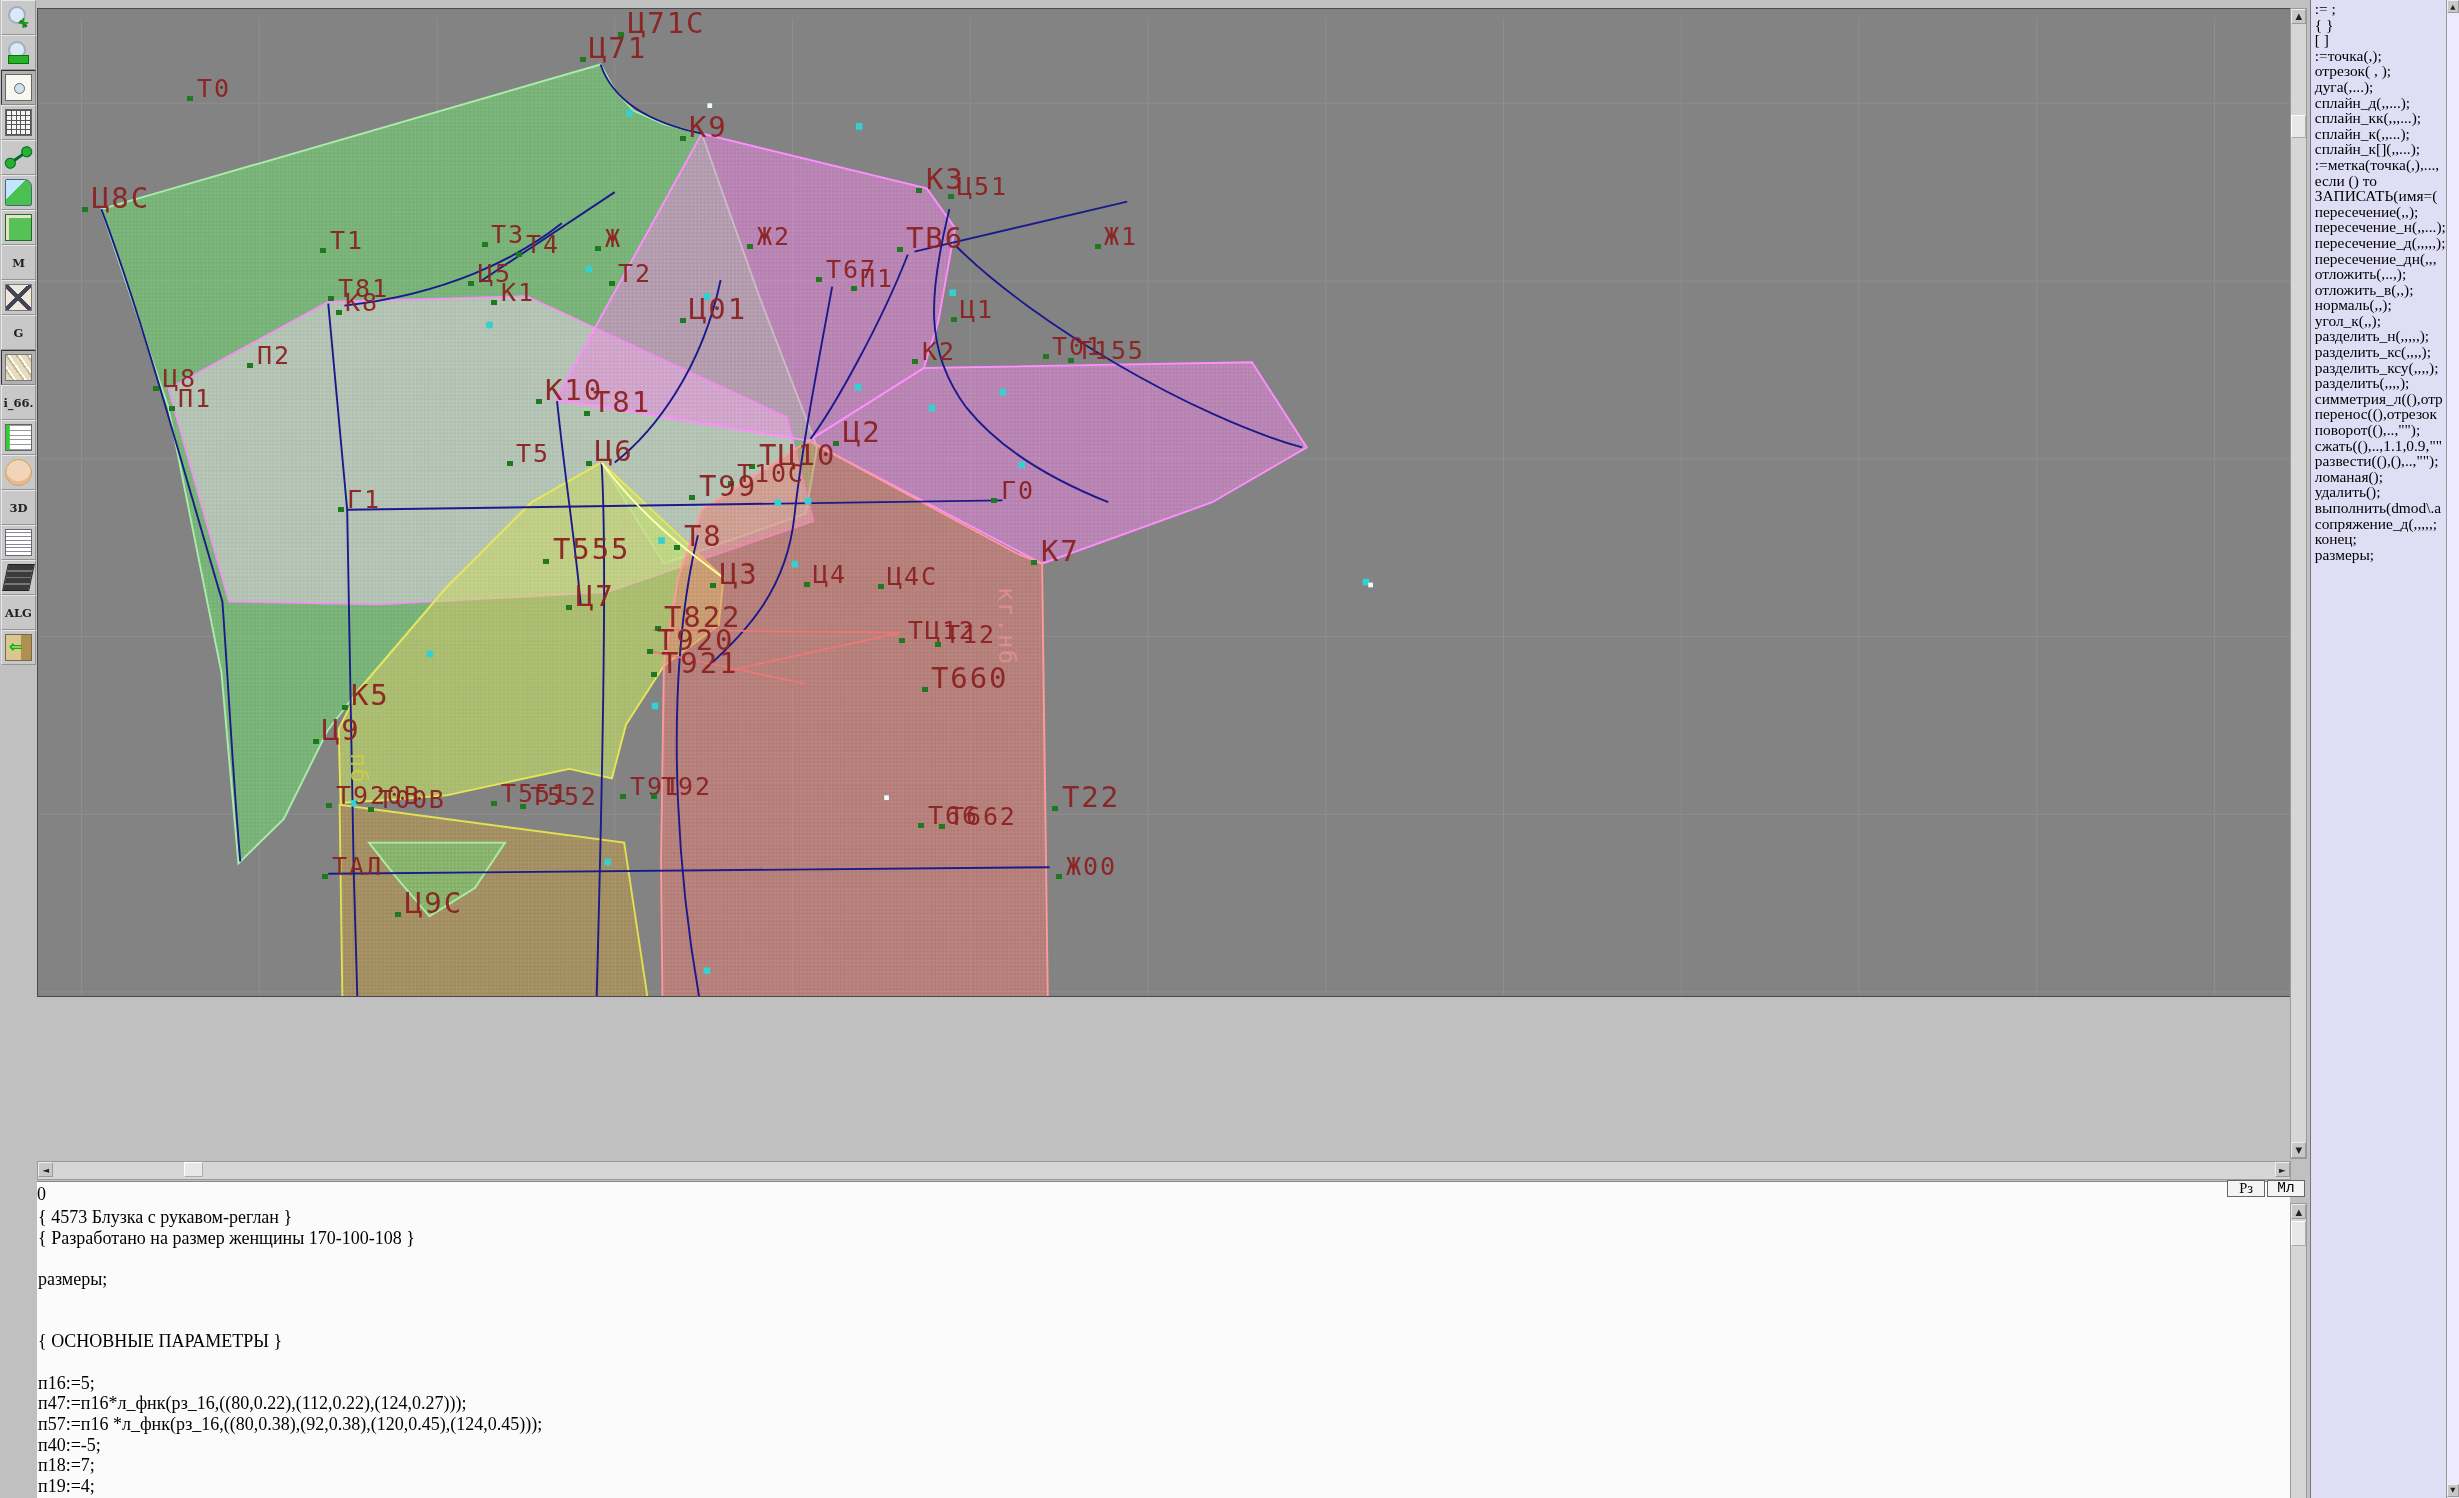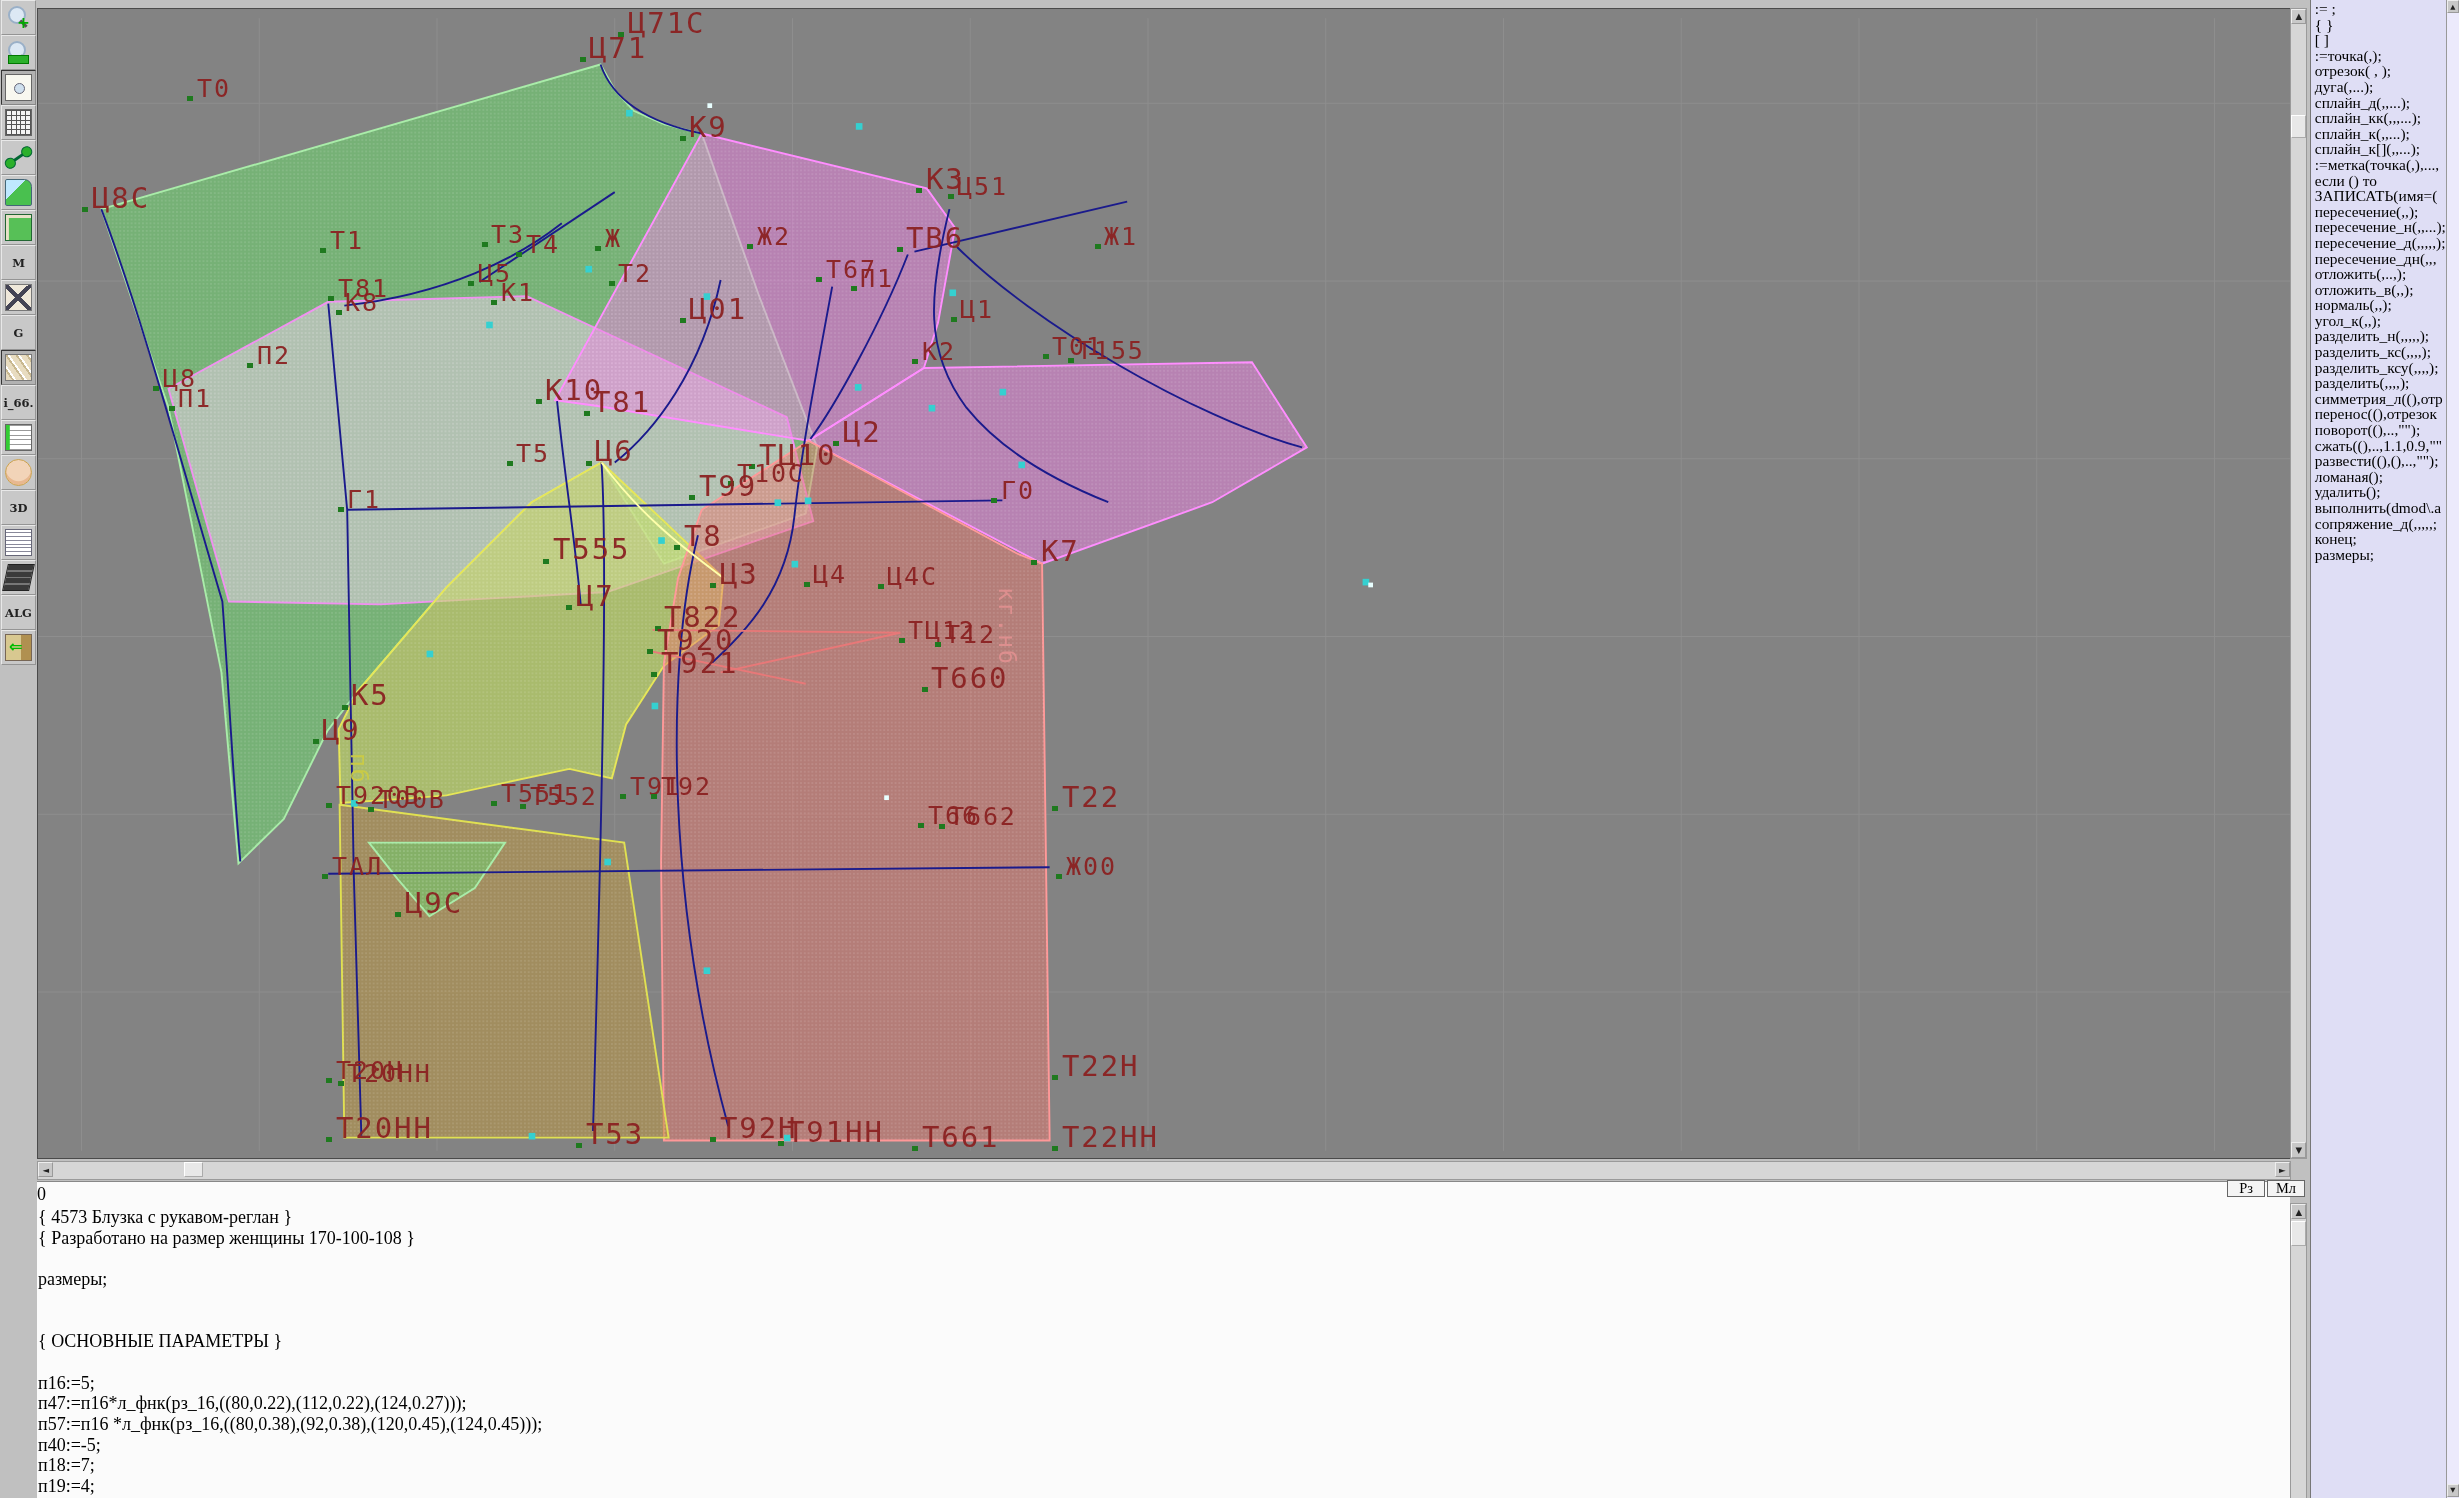--- a/index.html
+++ b/index.html
@@ -31,21 +31,21 @@
               linear-gradient(-45deg,transparent 44%,#445 44% 56%,transparent 56%),#efe8da;border:1px solid #777;}
   .ic-rulers{background:repeating-linear-gradient(55deg,#e8dcc0 0 4.8px,#c8b890 4.8px 6.7px,#fff 6.7px 8.6px);border:1px solid #777;}
   .ic-table{background:#fff;border:1px solid #666;box-shadow:inset 3.8px 0 0 #33cc33;
     background-image:repeating-linear-gradient(0deg,#999 0 1px,transparent 1px 4.8px);}
   .ic-face{background:#f2d4b8;border-radius:50%;border:1.9px solid #caa24e;box-shadow:inset 0 -3.8px 0 #e8b890;}
   .ic-lines{background:repeating-linear-gradient(0deg,#fff 0 2.9px,#889 2.9px 3.8px);border:1px solid #667;}
   .ic-books{background:repeating-linear-gradient(0deg,#3a3a3a 0 4.8px,#777 4.8px 6.7px);border:1px solid #222;transform:skewX(-12deg);}
   .ic-exit{background:linear-gradient(90deg,#d8c890 0 60%,#b09050 60% 100%);border:1px solid #765;}
   .ic-exit:after{content:"⇐";color:#0b0;font-size:16.3px;font-weight:bold;position:absolute;left:2.9px;top:1.9px;font-family:"DejaVu Sans",sans-serif;}
   
-  #canvas{position:absolute;left:37px;top:7.7px;width:2254px;height:1151px;background:#838383;
+  #canvas{position:absolute;left:37px;top:7.7px;width:2254px;height:989px;background:#838383;
     border:1px solid #4a4a4a;box-sizing:border-box;overflow:hidden;z-index:1;}
   .lbl{position:absolute;font-family:"DejaVu Sans Mono",monospace;color:#8b2222;line-height:1;
     letter-spacing:1.9px;white-space:pre;transform-origin:left top;font-weight:400;opacity:.95;}
   .dot{position:absolute;width:5.8px;height:5.8px;background:#1f7a1f;}
   
   .sb{position:absolute;background:#d6d6d6;border:1px solid #9a9a9a;box-sizing:border-box;z-index:4;}
   .sb-btn{position:absolute;background:#c8c8c8;border:1.9px outset #eee;box-sizing:border-box;
     font-size:8.6px;color:#222;display:flex;align-items:center;justify-content:center;font-family:"DejaVu Sans",sans-serif;}
   .sb-thumb{position:absolute;background:#e8e8e8;border:1.9px outset #fff;box-sizing:border-box;}
   
@@ -236,21 +236,21 @@
 
 <div class="sb" style="left:37px;top:1161px;width:2254px;height:19px;">
   <div class="sb-btn" style="left:0;top:0;width:15.4px;height:15.4px;">◄</div>
   <div class="sb-thumb" style="left:146px;top:0;width:19px;height:15.4px;"></div>
   <div class="sb-btn" style="right:0;top:0;width:15.4px;height:15.4px;">►</div>
 </div>
 
 <div id="codepanel">
   <div id="codezero">0</div>
   <div class="panel-btn" style="left:2227px;">Рз</div>
-  <div class="panel-btn" style="left:2267px;">Мл</div>
+  <div class="panel-btn" style="left:2267px;font-family:Liberation Mono, monospace;">Мл</div>
   <div id="codelines">{ 4573 Блузка с рукавом-реглан }
 { Разработано на размер женщины 170-100-108 }
 
 размеры;
 
 
 { ОСНОВНЫЕ ПАРАМЕТРЫ }
 
 п16:=5;
 п47:=п16*л_фнк(рз_16,((80,0.22),(112,0.22),(124,0.27)));

